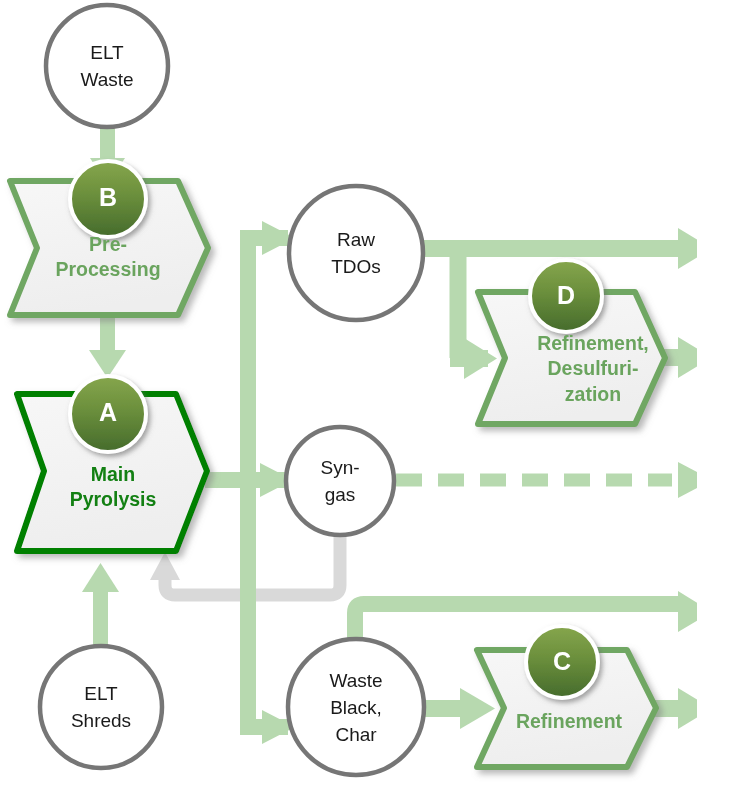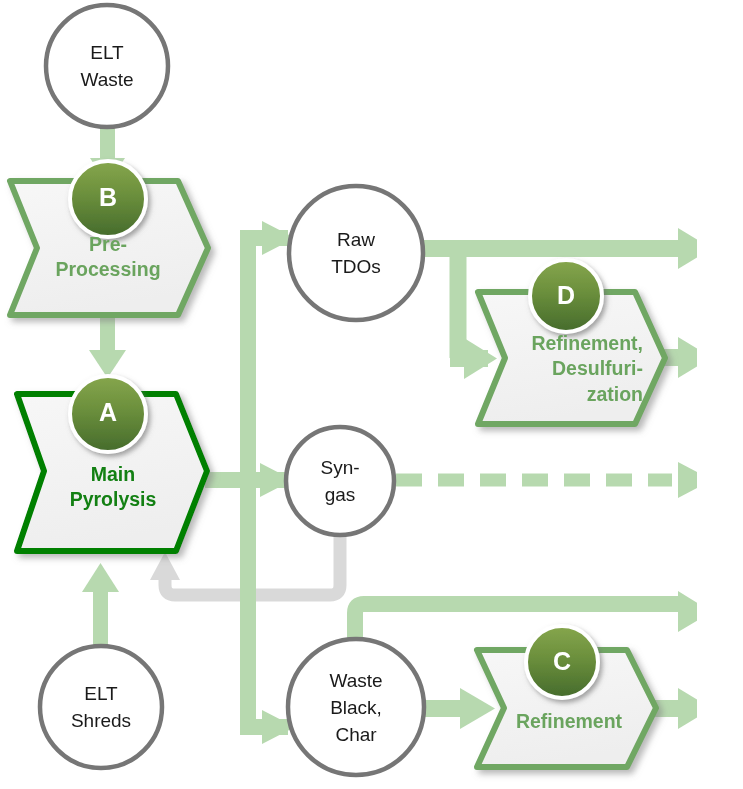--- a/index.html
+++ b/index.html
@@ -216,21 +216,21 @@
   <div class="node-label circle-label" style="left:286px; top:668px; width:140px;">Waste
 Black,
 Char</div>
 
   <div class="node-label stage-label" style="left:13px; top:232px; width:190px; color:#6aa45e;">Pre-
 Processing</div>
 
   <div class="node-label stage-label" style="left:18px; top:462px; width:190px; color:#138013;">Main
 Pyrolysis</div>
 
-  <div class="node-label stage-label" style="left:461px; top:331px; width:182px; color:#6aa45e;text-align:right;">Refinement,
+  <div class="node-label stage-label" style="left:502px; top:331px; width:182px; color:#6aa45e;">Refinement,
 Desulfuri-
 zation</div>
 
   <div class="node-label stage-label" style="left:480px; top:709px; width:178px; color:#6aa45e;text-align:center;">Refinement</div>
 
   <div class="badge-letter" style="left:78px; top:183px; width:60px;">B</div>
 
   <div class="badge-letter" style="left:78px; top:398px; width:60px;">A</div>
 
   <div class="badge-letter" style="left:536px; top:281px; width:60px;">D</div>

